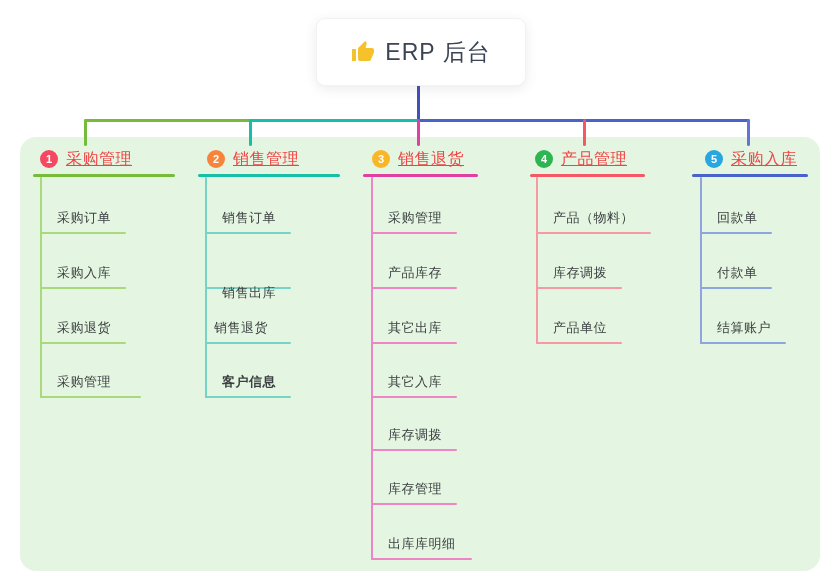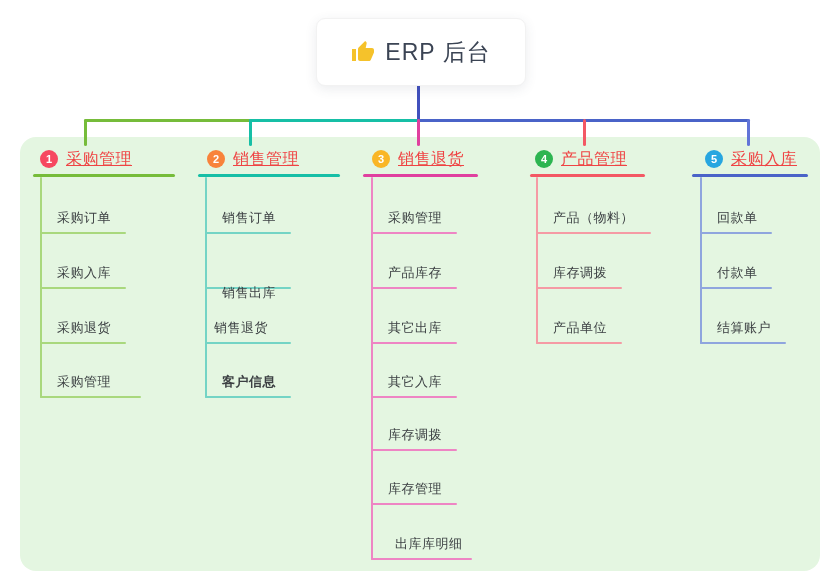--- a/index.html
+++ b/index.html
@@ -115,21 +115,21 @@
       <div class="branch-header" style="left: 372px;">
         <span class="badge" style="background: rgb(249, 182, 38);">3</span>
         <span class="branch-label">销售退货</span>
       </div>
       <div class="child-label" style="left: 388px; top: 207px;">采购管理</div>
       <div class="child-label" style="left: 388px; top: 262px;">产品库存</div>
       <div class="child-label" style="left: 388px; top: 317px;">其它出库</div>
       <div class="child-label" style="left: 388px; top: 371px;">其它入库</div>
       <div class="child-label" style="left: 388px; top: 424px;">库存调拨</div>
       <div class="child-label" style="left: 388px; top: 478px;">库存管理</div>
-      <div class="child-label" style="left: 388px; top: 533px; margin-left: 7px;">出库库明细</div>
+      <div class="child-label" style="left: 388px; top: 533px;">出库库明细</div>
       <div class="branch-header" style="left: 535px;">
         <span class="badge" style="background: rgb(45, 181, 81);">4</span>
         <span class="branch-label">产品管理</span>
       </div>
       <div class="child-label" style="left: 553px; top: 207px;">产品（物料）</div>
       <div class="child-label" style="left: 553px; top: 262px;">库存调拨</div>
       <div class="child-label" style="left: 553px; top: 317px;">产品单位</div>
       <div class="branch-header" style="left: 705px;">
         <span class="badge" style="background: rgb(39, 166, 224);">5</span>
         <span class="branch-label">采购入库</span>

